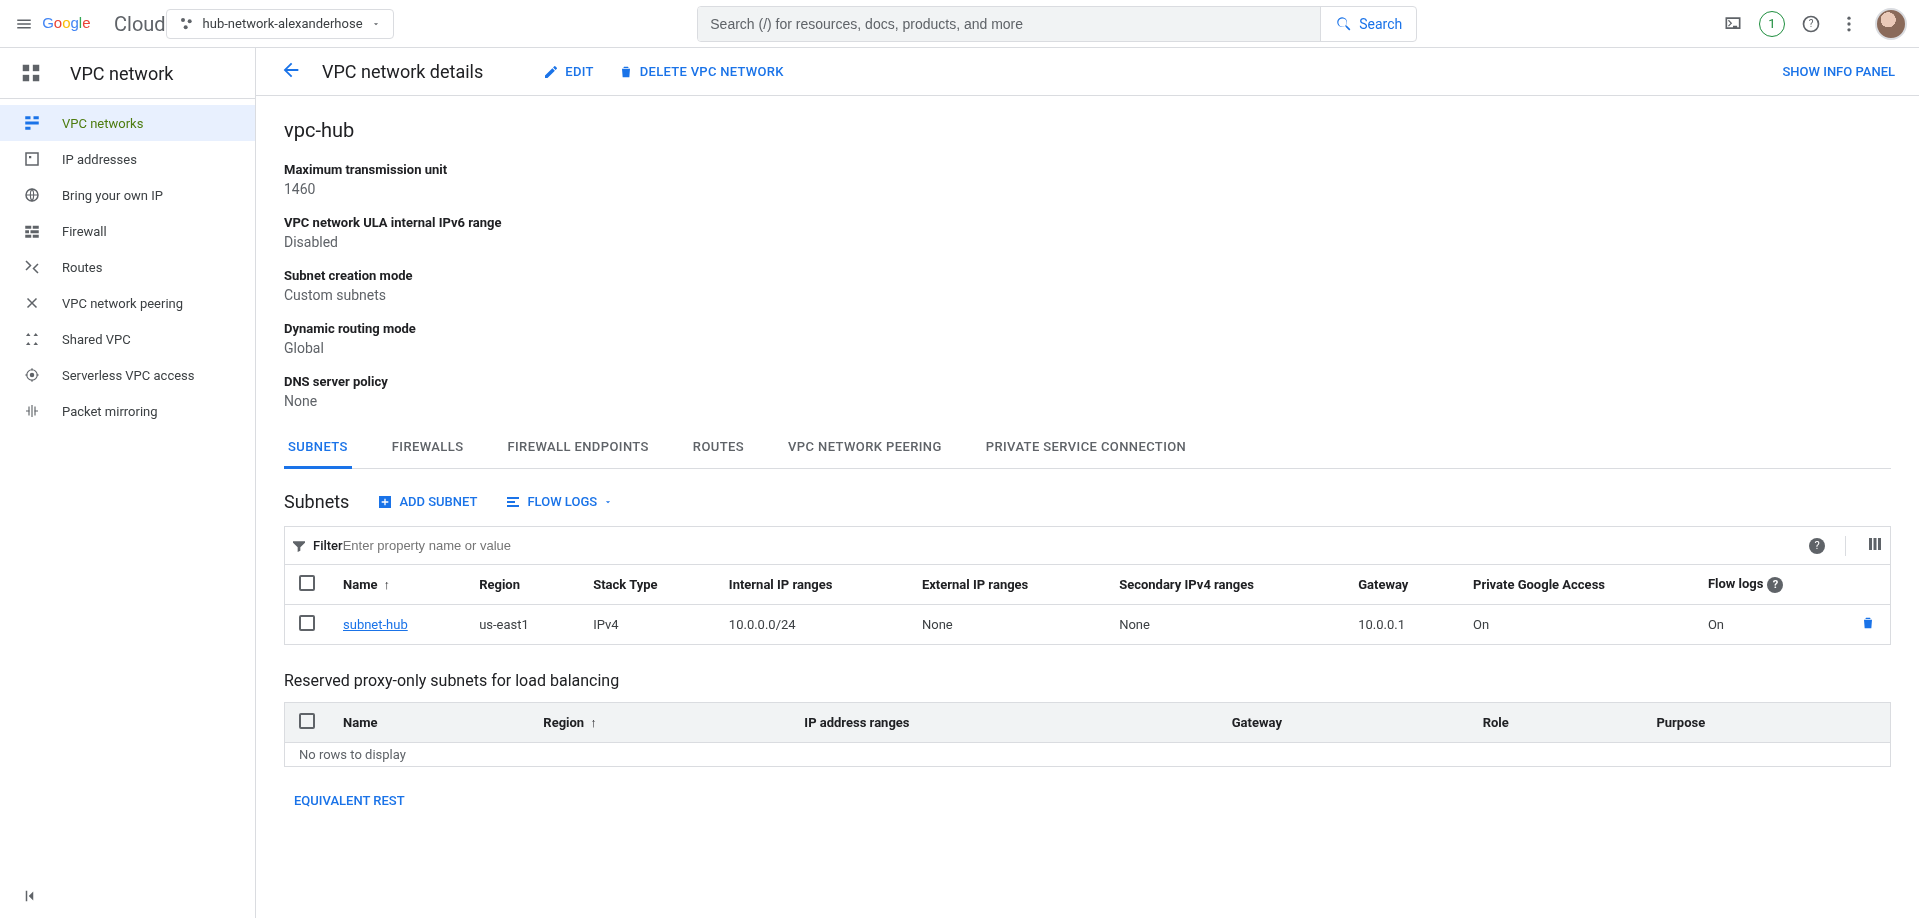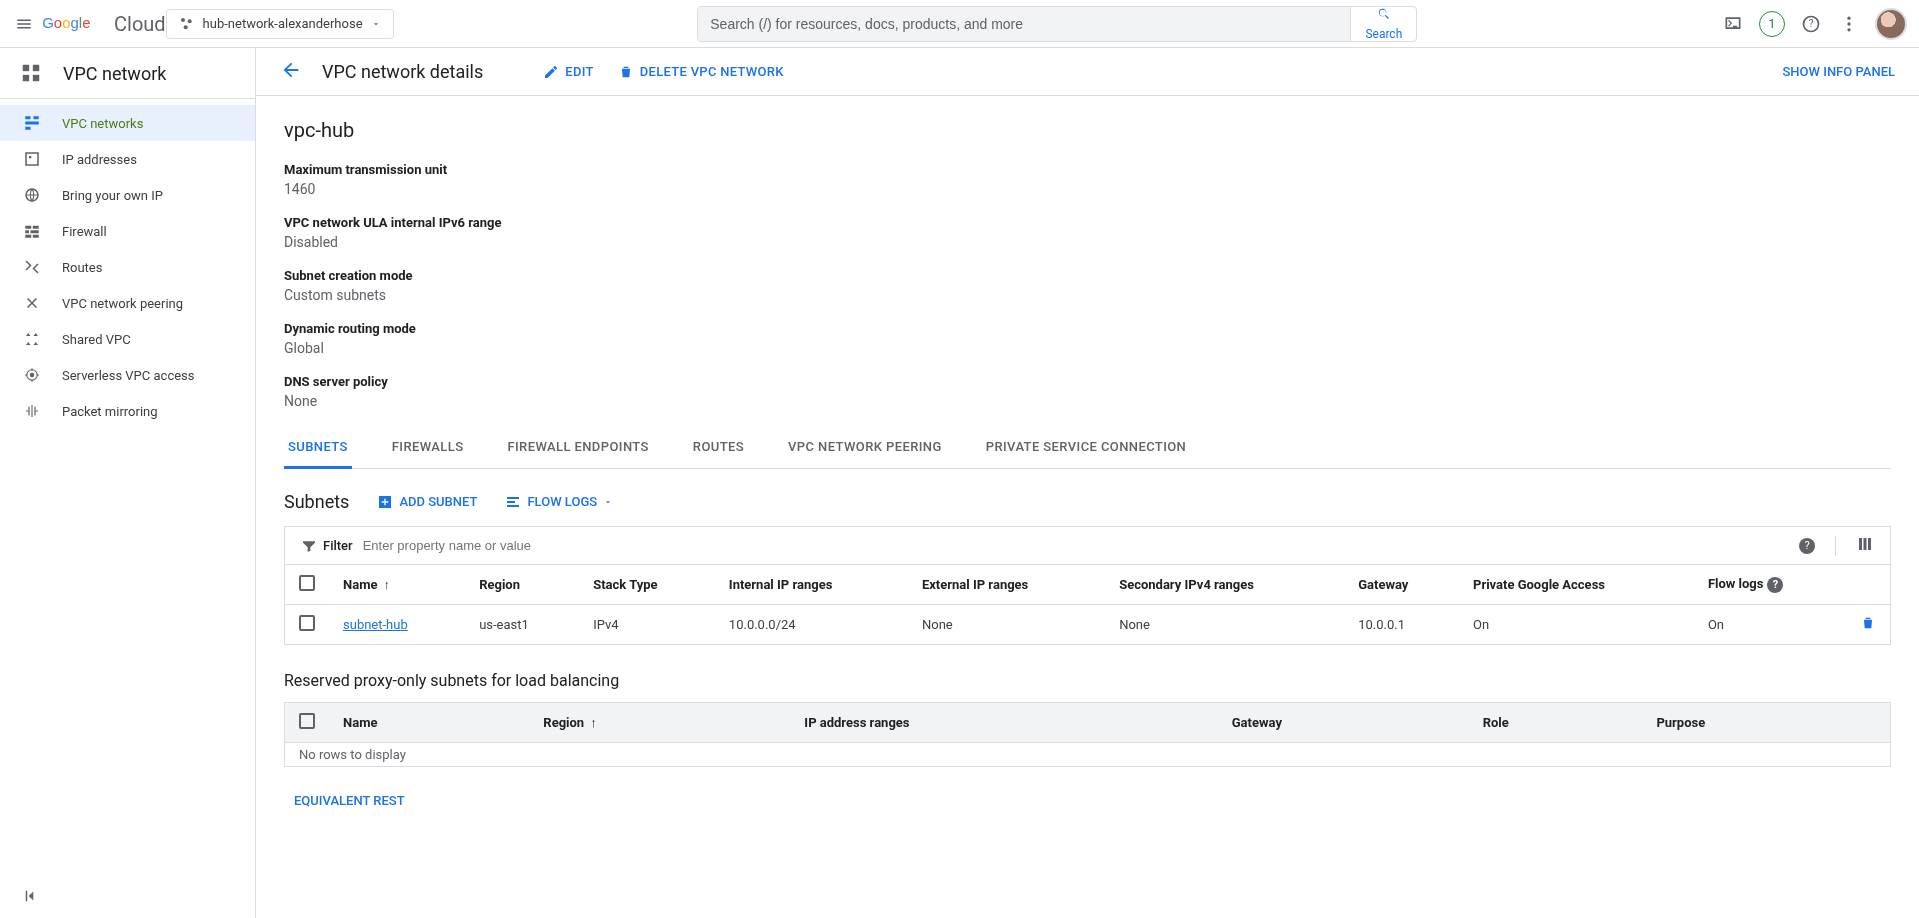--- a/index.html
+++ b/index.html
@@ -6,28 +6,28 @@
 body { font-family: Roboto, "Helvetica Neue", Arial, sans-serif; font-size: 13px; color: #202124; background: #fff; }
 .topbar { height: 48px; border-bottom: 1px solid #dadce0; display: flex; align-items: center; padding: 16px 12px; }
 .hamburger { width: 24px; height: 24px; cursor: pointer; display:flex; align-items:center; justify-content:center; }
 .logo { display: flex; align-items: center; cursor: pointer; }
 .logo svg { height: 20px; }
 .project-picker { display: flex; align-items: center; gap: 8px; border: 1px solid #dadce0; border-radius: 4px; padding: 6px 12px; cursor: pointer; font-size: 13px; color: #3c4043; }
 .search-wrap { flex: 1; display: flex; justify-content: center; }
 .searchbox { display: flex; align-items: center; border: 1px solid #dadce0; border-radius: 4px; width: 720px; height: 36px; overflow:hidden; }
 .searchbox input { flex:1; border:none; outline:none; padding: 0 12px; font-size: 14px; background:#f1f3f4; height:100%; color:#5f6368; }
 .searchbox input::placeholder { color:#5f6368; }
-.search-btn { display:flex; align-items:center; gap:6px; padding: 0 14px; color:#1a73e8; height:100%; border-left:1px solid #dadce0; cursor:pointer; font-size:12px;flex-direction:column; }
+.search-btn { display:flex; align-items:center; gap:6px; padding: 0 14px; color:#1a73e8; height:100%; border-left:1px solid #dadce0; cursor:pointer; font-size:14px; }
 .top-icons { display:flex; align-items:center; gap:14px; }
 .top-icon { width:24px; height:24px; display:flex; align-items:center; justify-content:center; cursor:pointer; color:#5f6368; }
 .trial-badge { width:26px; height:26px; border:1.5px solid #1e8e3e; border-radius:50%; display:flex; align-items:center; justify-content:center; color:#1e8e3e; font-size:13px; }
 .avatar { width:32px; height:32px; border-radius:50%; background: radial-gradient(circle at 40% 35%, #eac9b8 30%, #8a6a5a 31%); border:2px solid #dadce0; }
 .main { display:flex; height: calc(100vh - 48px); }
 .sidebar { width: 256px; border-right:1px solid #dadce0; display:flex; flex-direction:column; }
-.side-header { display:flex; align-items:center; gap:21px; padding: 14px 20px; border-bottom:1px solid #dadce0; }
+.side-header { display:flex; align-items:center; gap:28px; padding: 14px 20px; border-bottom:1px solid #dadce0; }
 .side-header h1 { font-size: 18px; font-weight:400; }
 .side-nav { padding-top:6px; flex:1; }
 .nav-item { display:flex; align-items:center; gap:20px; padding: 8px 22px; font-size:13px; color:#3c4043; cursor:pointer; }
 .nav-item.active { background:#e8f0fe; color:#4d7c0f; }
 .nav-icon { width:20px; height:20px; display:flex; align-items:center; justify-content:center; }
 .collapse-btn { padding: 10px 22px; border-top:1px solid transparent; cursor:pointer; }
 .content { flex:1; overflow:auto; }
 .content-header { height:48px; display:flex; align-items:center; padding: 0 24px; border-bottom:1px solid #dadce0; gap:20px; }
 .back-btn { color:#1a73e8; cursor:pointer; }
 .page-title { font-size:18px; }
@@ -39,21 +39,21 @@
 .vpc-name { font-size:20px; font-weight:400; margin-bottom:20px; }
 .prop { margin-bottom:18px; }
 .prop-label { font-size:13px; font-weight:700; color:#202124; margin-bottom:4px; }
 .prop-value { font-size:14px; color:#5f6368; }
 .tabs { display:flex; border-bottom:1px solid #dadce0; gap:36px; margin-top:18px; }
 .tab { padding: 12px 4px; font-size:13px; color:#5f6368; cursor:pointer; text-transform:uppercase; letter-spacing:0.4px; font-weight:500; }
 .tab.active { color:#1a73e8; border-bottom:3px solid #1a73e8; margin-bottom:-1px; }
 .section-hdr { display:flex; align-items:center; gap:28px; margin-top:22px; }
 .section-title { font-size:18px; }
 .sec-action { display:flex; align-items:center; gap:6px; color:#1a73e8; font-size:13px; font-weight:500; cursor:pointer; text-transform:uppercase; }
-.filter-bar { margin-top:14px; background:#fff; border:1px solid #dadce0; border-bottom:none; display:flex; align-items:center; padding:8px 16px; gap:10px; }
+.filter-bar { margin-top:14px; background:#fff; border:1px solid #dadce0; border-bottom:none; display:flex; align-items:center; padding:8px 6px; }
 .filter-label { font-size:13px; font-weight:500; display:flex; align-items:center; gap:6px; }
 .filter-input { flex:1; border:none; outline:none; font-size:13px; color:#5f6368; }
 .table { width:100%; border:1px solid #dadce0; border-collapse:collapse; }
 .table th, .table td { text-align:left; padding:10px 14px; font-size:13px; border-bottom:1px solid #dadce0; }
 .table th { font-weight:700; color:#202124; background:#fff; }
 .table td { color:#3c4043; }
 .checkbox { width:16px; height:16px; border:2px solid #5f6368; border-radius:2px; display:inline-block; cursor:pointer; }
 .link { color:#1a73e8; text-decoration:underline; cursor:pointer; }
 .sort-arrow { margin-left:6px; }
 .proxy-title { font-size:16px; margin-top:26px; margin-bottom:12px; }

